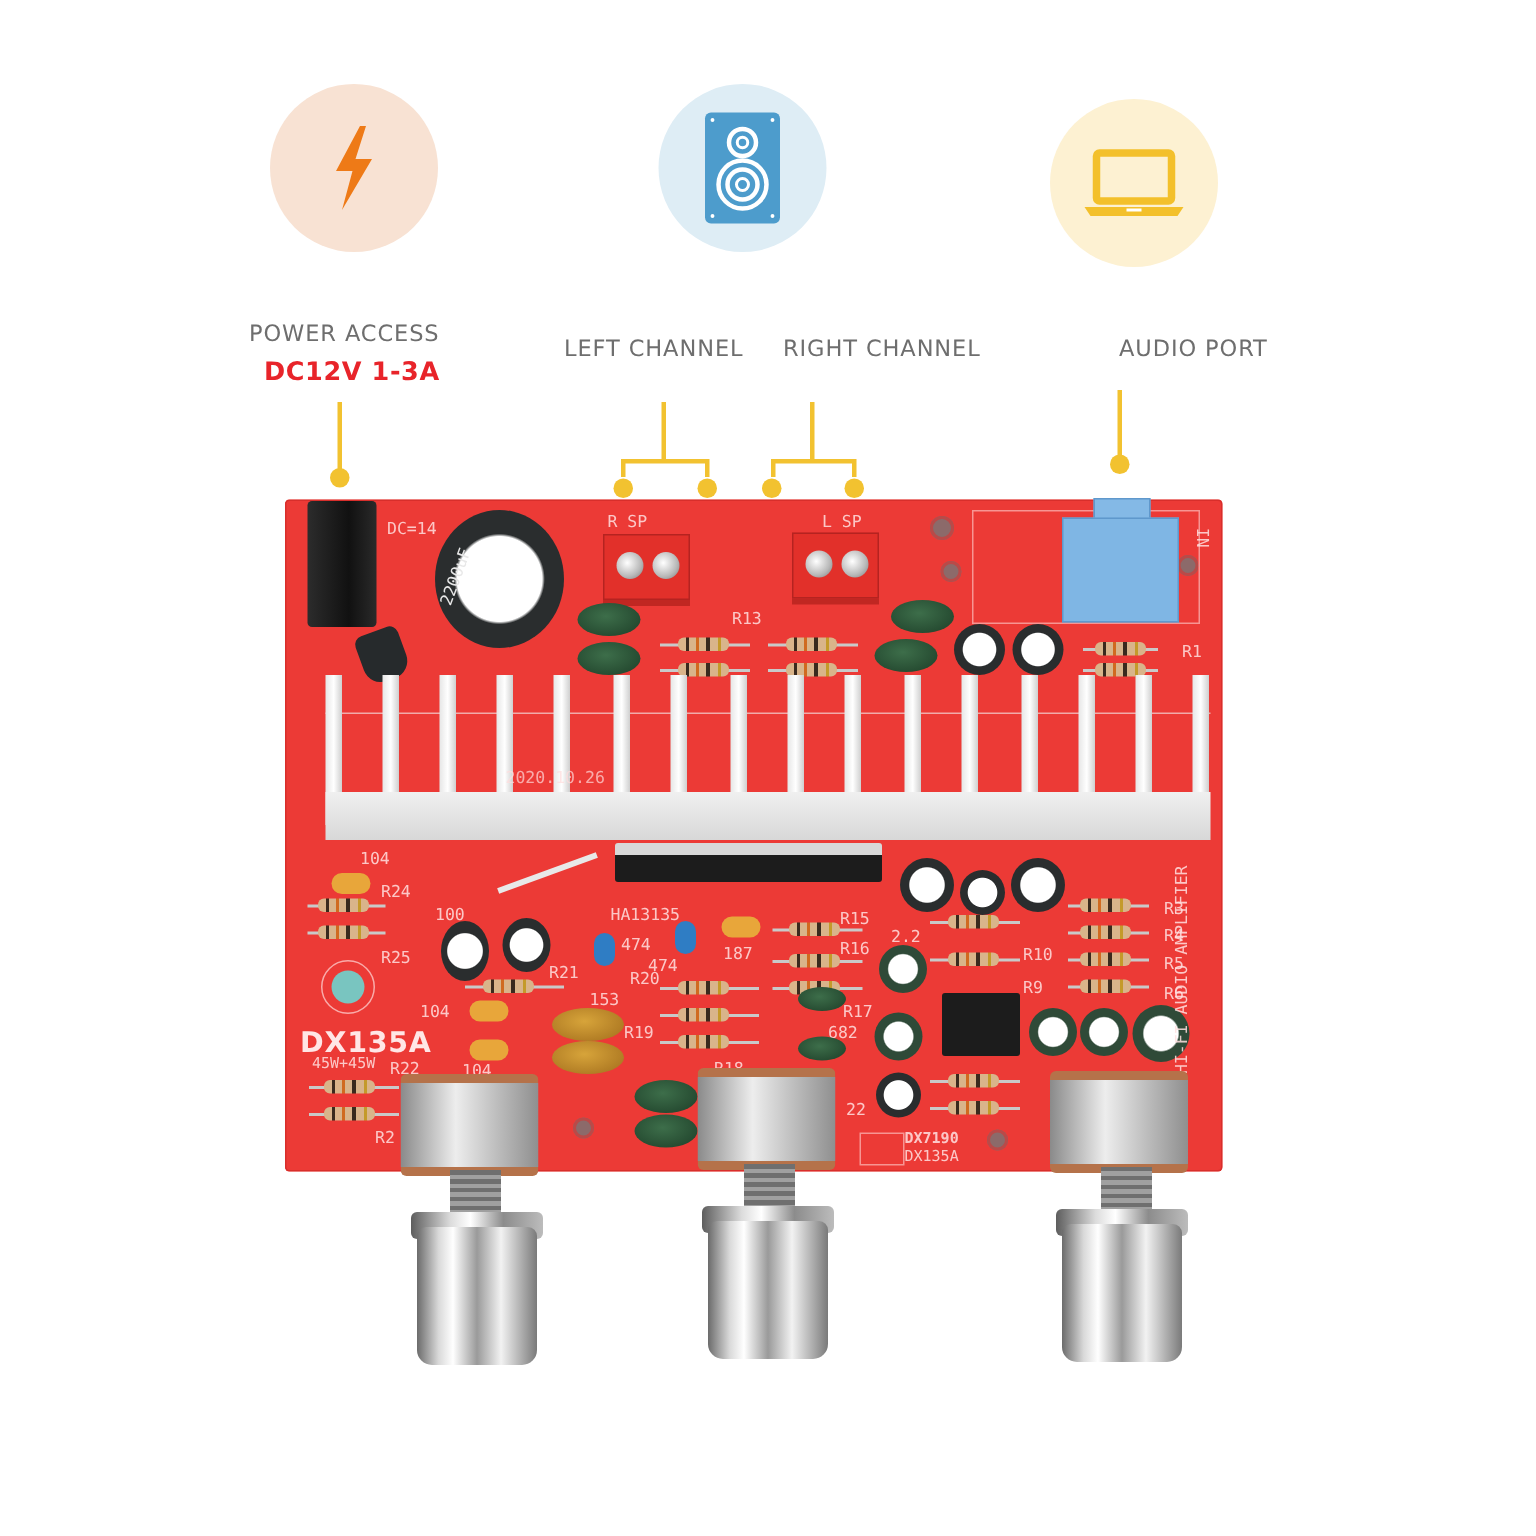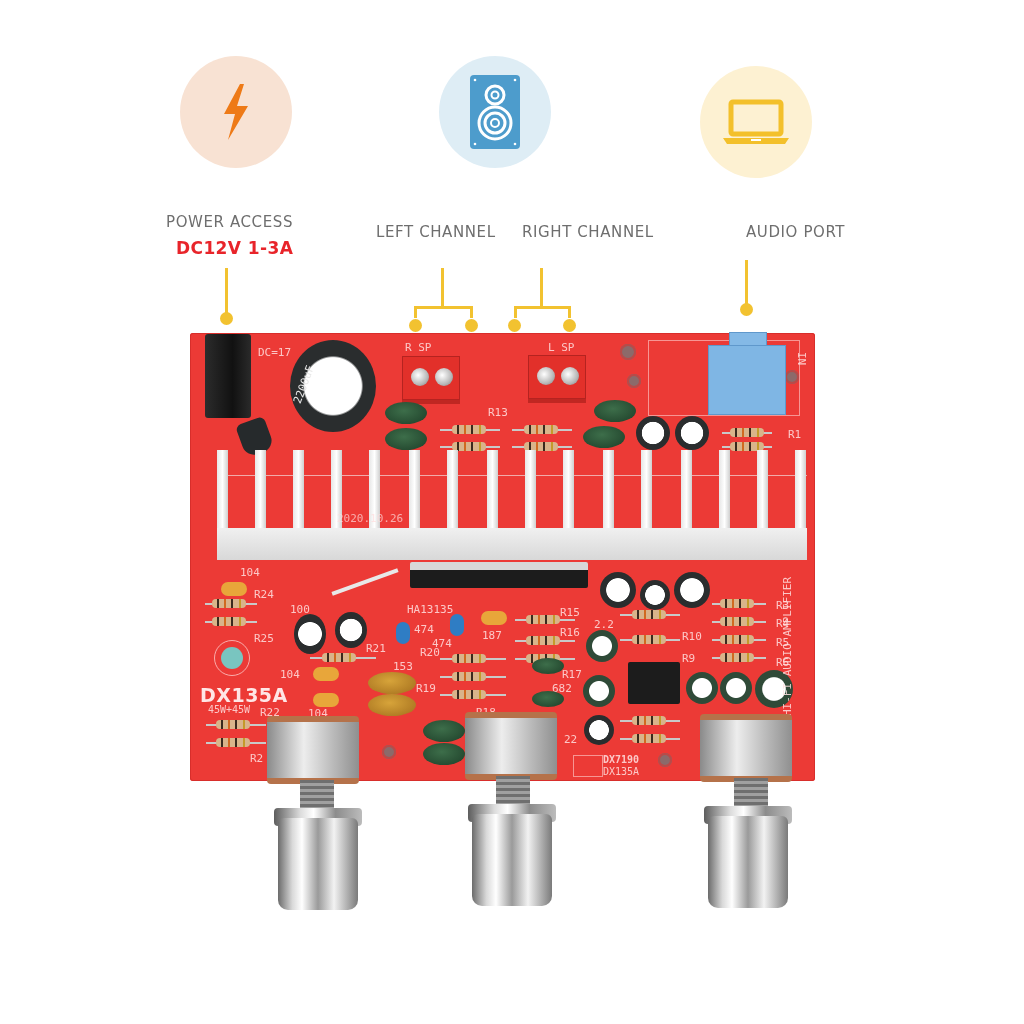--- a/index.html
+++ b/index.html
@@ -110,21 +110,21 @@
 </div>
 <div>
   <div class="vline" style="left:745px; top:260px; height:46px;"></div>
   <div class="dot" style="left:740px; top:303px;"></div>
 </div>
 
 <div class="board"></div>
 
 <div class="jack-dc"></div>
 <div class="transistor"></div>
-<div class="silk" style="left:258px; top:346px;">DC=17</div>
+<div class="silk" style="left:258px; top:346px;">DC=14</div>
 <div class="cap-elec" style="left:290px; top:340px; width:86px; height:92px;"></div>
 <div class="silk" style="left:284px; top:378px; color:#e8e8e8; transform:rotate(-70deg);">2200uF</div>
 
 <div class="silk" style="left:405px; top:341px;">R SP</div>
 <div class="terminal" style="left:402px; top:356px;">
   <div class="screw" style="left:8px;"></div>
   <div class="screw" style="left:32px;"></div>
 </div>
 <div class="silk" style="left:548px; top:341px;">L SP</div>
 <div class="terminal" style="left:528px; top:355px;">

